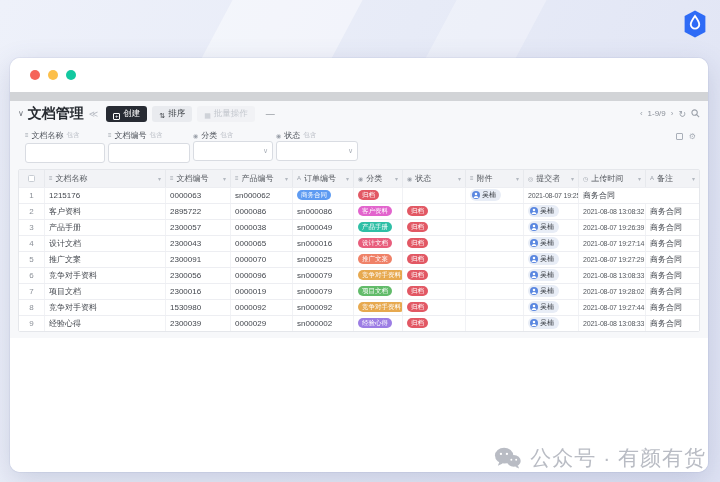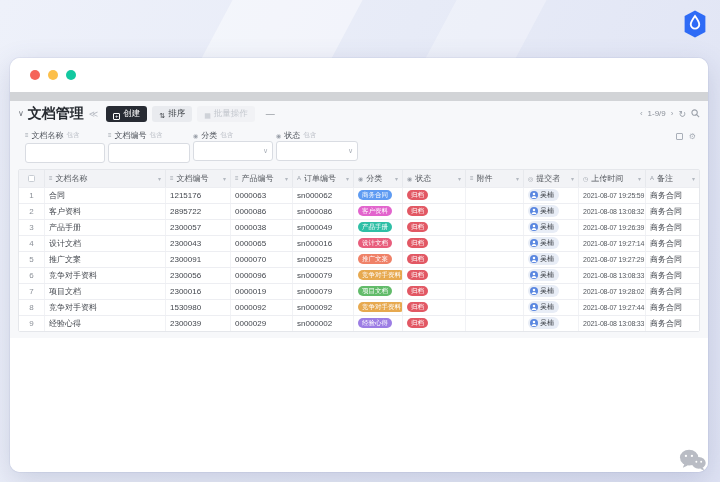--- a/index.html
+++ b/index.html
@@ -245,21 +245,20 @@
 
   <div class="c">
     <span class="hicon">A</span>
     <span>备注</span>
     <span class="harrow">▾</span>
   </div>
 </div>
       <div id="table-body">
   <div class="trow tdata">
     <div class="c cnum">1</div>
-    <div class="c">合同</div>
     <div class="c">1215176</div>
     <div class="c">0000063</div>
     <div class="c">sn000062</div>
     <div class="c">
       <span class="badge" style="background-color: rgb(94, 155, 242);">商务合同</span>
     </div>
     <div class="c">
       <span class="badge" style="background-color: rgb(226, 88, 100);">归档</span>
     </div>
     <div class="c"></div>
@@ -503,13 +502,14 @@
   <svg width="27" height="24" viewBox="0 0 28 24">
     <ellipse cx="10.5" cy="9.5" rx="9.5" ry="8.2" fill="#b9bcc4"></ellipse>
     <path d="M4 20l1.6-4.2 3.4 1.8z" fill="#b9bcc4"></path>
     <circle cx="7.2" cy="7.8" r="1.2" fill="#fff"></circle>
     <circle cx="13.4" cy="7.8" r="1.2" fill="#fff"></circle>
     <ellipse cx="20.5" cy="15" rx="7.2" ry="6.2" fill="#b9bcc4"></ellipse>
     <path d="M26 23l-1.3-3.4-2.8 1.5z" fill="#b9bcc4"></path>
     <circle cx="18" cy="13.8" r="1" fill="#fff"></circle>
     <circle cx="23" cy="13.8" r="1" fill="#fff"></circle>
   </svg>
+  <span>公众号 · 有颜有货</span>
 </div>
 
 </body></html>

